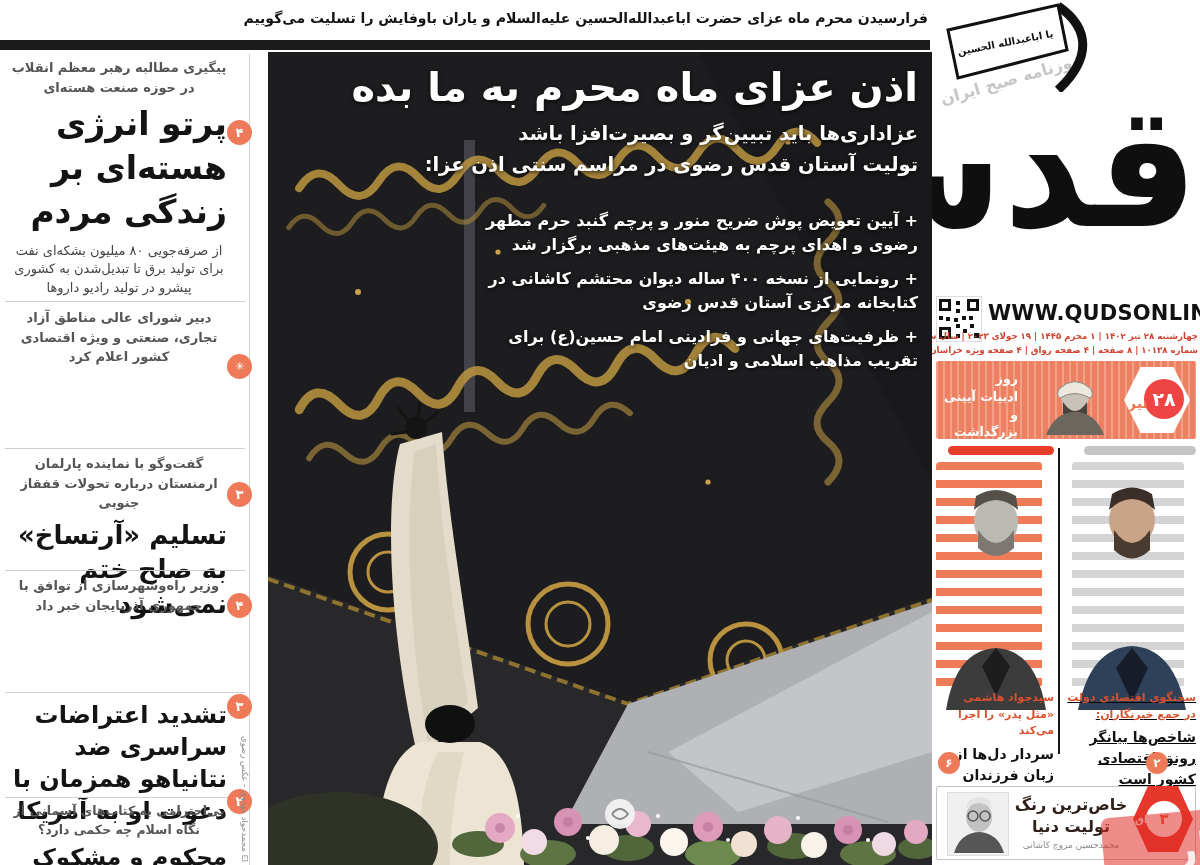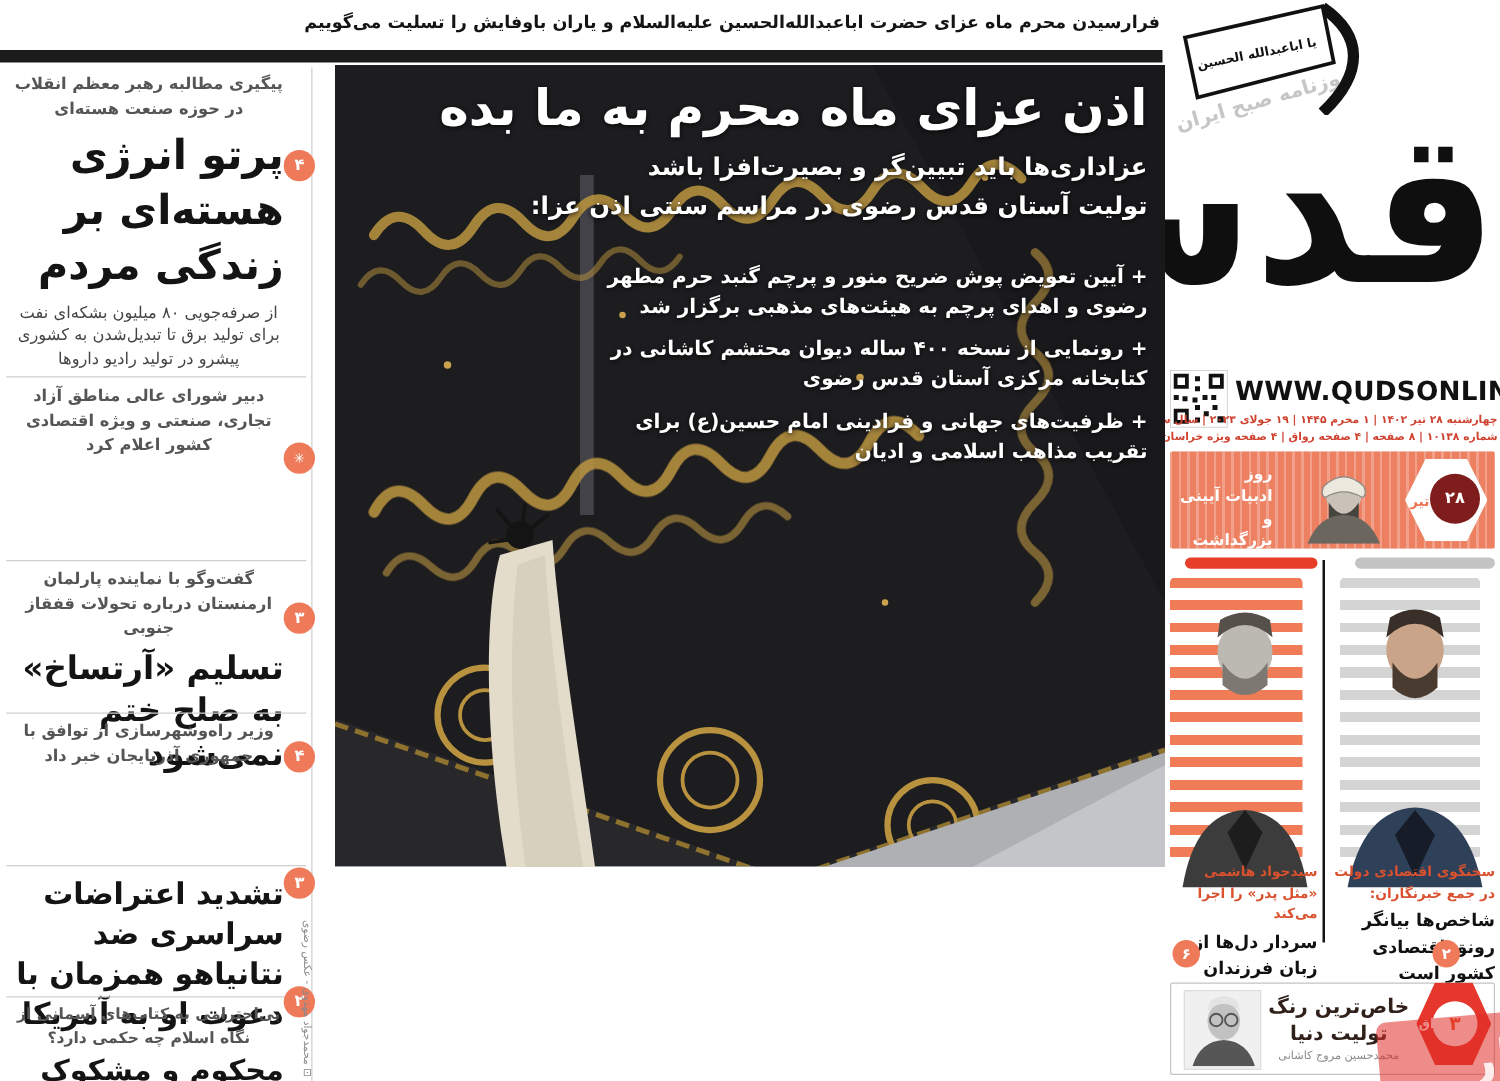--- a/index.html
+++ b/index.html
@@ -13,21 +13,21 @@
   
   .story{left:5px;width:236px;padding:0 14px 0 6px;box-sizing:border-box;}
   .kicker{color:#555;font-size:13px;font-weight:bold;text-align:center;line-height:1.5;}
   .hl{color:#141414;font-weight:bold;text-align:right;line-height:1.33;margin-top:5px;}
   .sub{color:#444;font-size:13px;text-align:center;line-height:1.45;margin-top:8px;}
   .rule{left:5px;width:240px;height:1px;background:#cfcfcf;}
   .badge{width:25px;height:25px;border-radius:50%;background:#ee7a5a;color:#fff;
          font-size:13px;font-weight:bold;text-align:center;line-height:25px;}
   .badge.small{width:22px;height:22px;line-height:22px;font-size:12px;}
   
-  .photo{left:268px;top:52px;width:664px;height:641px;background:#0c4a6e;overflow:hidden;}
+  .photo{left:268px;top:52px;width:664px;height:813px;background:#0c4a6e;overflow:hidden;}
   .lead{right:14px;top:12px;text-align:right;color:#fff;text-shadow:0 1px 4px rgba(0,0,0,.85);}
   .lead-h{font-size:40px;font-weight:bold;white-space:nowrap;}
   .lead-s{font-size:19.5px;font-weight:bold;line-height:1.6;white-space:nowrap;margin-top:8px;}
   .bullets{margin-top:29px;width:450px;margin-right:0;margin-left:auto;}
   .bullet{font-size:16px;font-weight:bold;line-height:1.5;margin-bottom:10px;}
   .credit{left:240px;top:712px;height:150px;writing-mode:vertical-rl;font-size:8.5px;color:#8a8a8a;white-space:nowrap;}
   
   .tagline{left:938px;top:70px;font-size:16px;color:#c6c6c6;font-weight:bold;transform:rotate(-16deg);white-space:nowrap;}
   .logo{left:930px;top:42px;width:268px;height:250px;font-size:158px;font-weight:bold;color:#0f0f0f;
         text-align:center;line-height:250px;transform:scaleY(1.08);}
@@ -36,23 +36,23 @@
        color:#111;white-space:nowrap;letter-spacing:.2px;}
   .dates{left:930px;top:330px;width:268px;text-align:center;}
   .d-red{color:#cf4230;font-size:8.6px;font-weight:bold;line-height:1.6;white-space:nowrap;}
   .d-gray{color:#999;font-size:7.8px;line-height:1.7;white-space:nowrap;}
   
   .banner{left:936px;top:361px;width:260px;height:78px;background:#ed8061;border-radius:2px;
           background-image:repeating-linear-gradient(90deg,rgba(255,255,255,.25) 0 2px,rgba(255,255,255,0) 2px 7px);}
   .banner-label{left:8px;top:9px;width:74px;color:#fff;font-size:12.5px;font-weight:bold;text-align:right;line-height:1.42;}
   .hex{background:#fff;clip-path:polygon(25% 0,75% 0,100% 50%,75% 100%,25% 100%,0 50%);}
   .banner-hex{left:188px;top:6px;width:66px;height:66px;}
-  .day-circle{left:20px;top:12px;width:40px;height:40px;border-radius:50%;background:#7f1d1d;color:#fff;
-              font-size:13px;font-weight:bold;text-align:center;line-height:40px;}
-  .day-month{left:4px;top:28px;color:#ed7450;font-size:11px;font-weight:bold;}
+  .day-circle{left:20px;top:12px;width:40px;height:40px;border-radius:50%;background:#ef4444;color:#fff;
+              font-size:19px;font-weight:bold;text-align:center;line-height:40px;}
+  .day-month{left:4px;top:28px;color:#ed7450;font-size:14px;font-weight:bold;}
   
   .pcol-divider{left:1058px;top:448px;width:2px;height:306px;background:#161616;}
   .pbar{height:9px;border-radius:5px;}
   .stripes-orange{background:repeating-linear-gradient(180deg,#ef7c57 0 8px,#fff 8px 18px);}
   .stripes-gray{background:repeating-linear-gradient(180deg,#d4d4d4 0 8px,#fff 8px 18px);}
   .cap-kicker{color:#d9512f;font-size:11px;font-weight:bold;text-align:right;line-height:1.5;}
   .cap-hl{color:#111;font-size:14px;font-weight:bold;text-align:right;line-height:1.5;margin-top:4px;}
   
   .rbox{left:936px;top:786px;width:260px;height:74px;border:1px solid #c4c4c4;background:#fff;border-radius:2px;box-sizing:border-box;}
   .rtitle{left:74px;top:7px;width:120px;font-size:16px;font-weight:bold;color:#30201a;text-align:center;line-height:1.35;}
@@ -164,21 +164,21 @@
       </svg>
     </div>
   </div>
 
   <div class="abs" style="left:936px;top:690px;width:118px;">
     <div class="cap-kicker">سیدجواد هاشمی «مثل پدر» را اجرا می‌کند</div>
     <div class="cap-hl">سردار دل‌ها از زبان فرزندان شهدا</div>
   </div>
   <div class="abs badge small" style="left:938px;top:752px;">۶</div>
 
-  <div class="abs" style="left:1066px;top:690px;width:130px;">
+  <div class="abs" style="left:1066px;top:690px;width:130px;text-decoration:underline;">
     <div class="cap-kicker">سخنگوی اقتصادی دولت در جمع خبرنگاران:</div>
     <div class="cap-hl">شاخص‌ها بیانگر رونق اقتصادی کشور است</div>
   </div>
   <div class="abs badge small" style="left:1146px;top:752px;">۲</div>
 
   <div class="abs rbox">
     <div class="abs" style="left:10px;top:5px;width:60px;height:62px;border:1px solid #ddd;background:#f0f0f0;">
       <svg width="58" height="60" viewBox="0 0 58 60">
         <ellipse cx="29" cy="24" rx="13" ry="15" fill="#c2c2c2"></ellipse>
         <path d="M16,16 q13,-12 26,0 l-2,-8 q-11,-8 -22,0 z" fill="#e3e3e3"></path>

